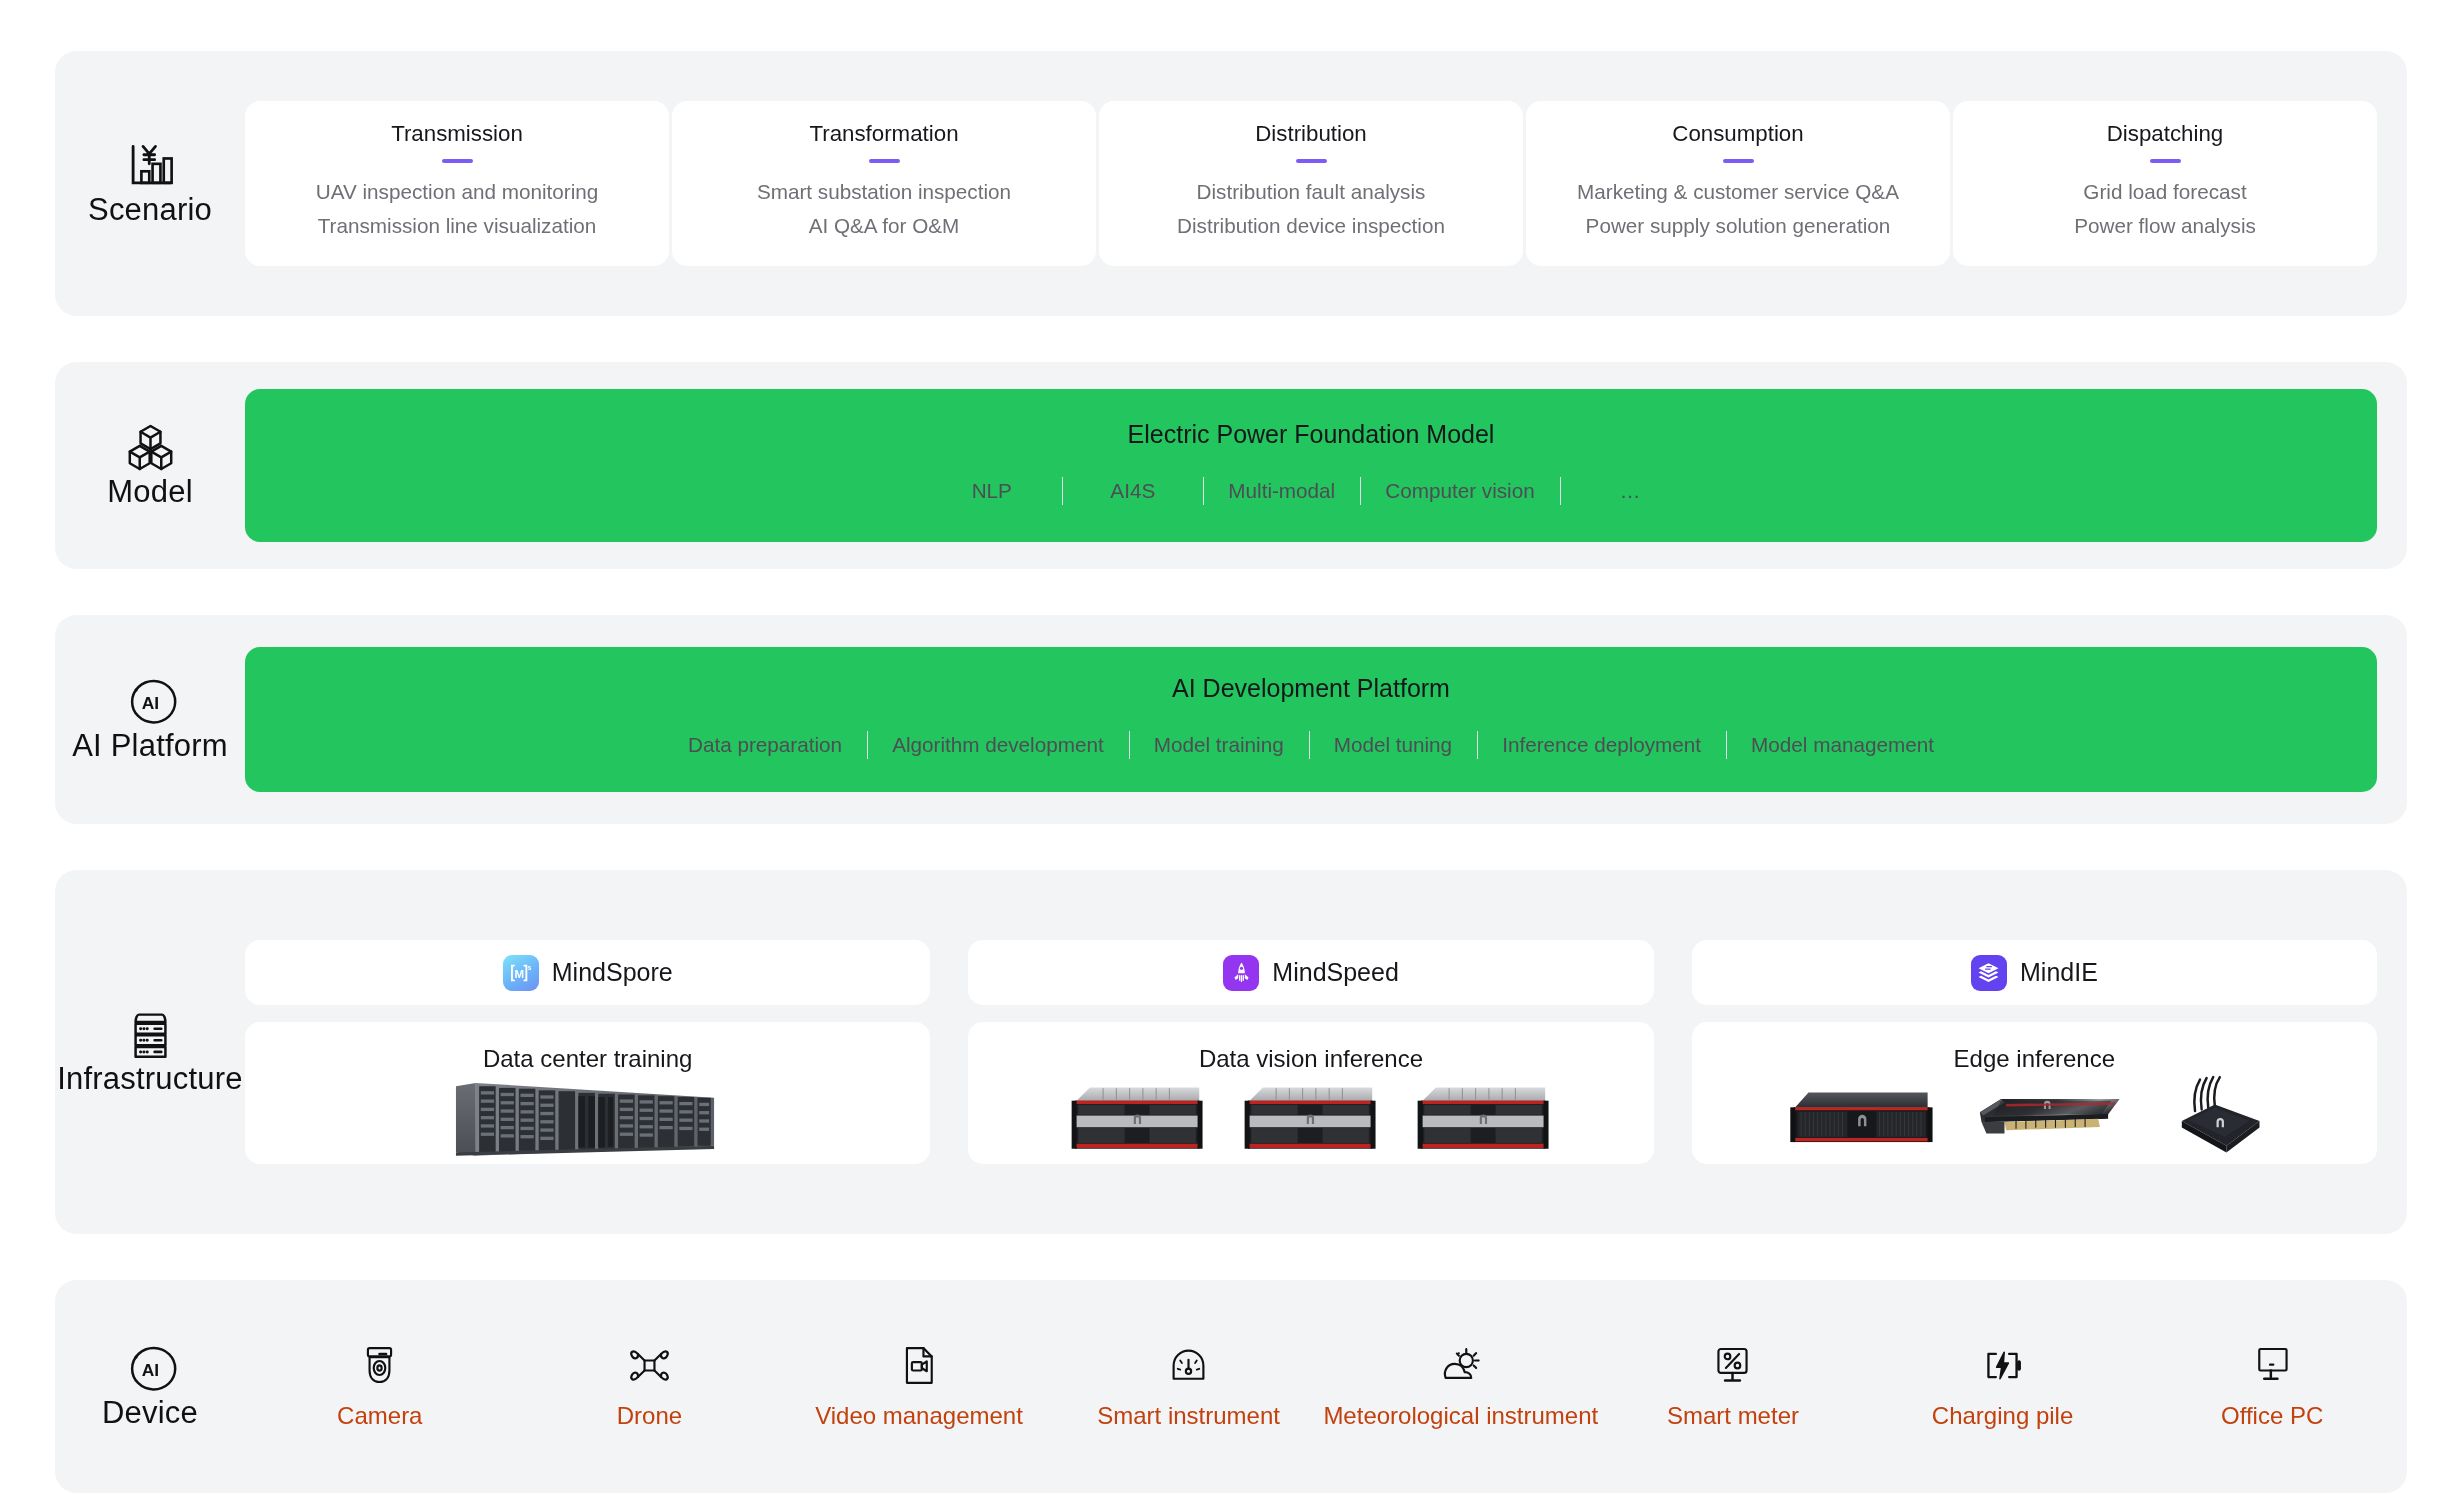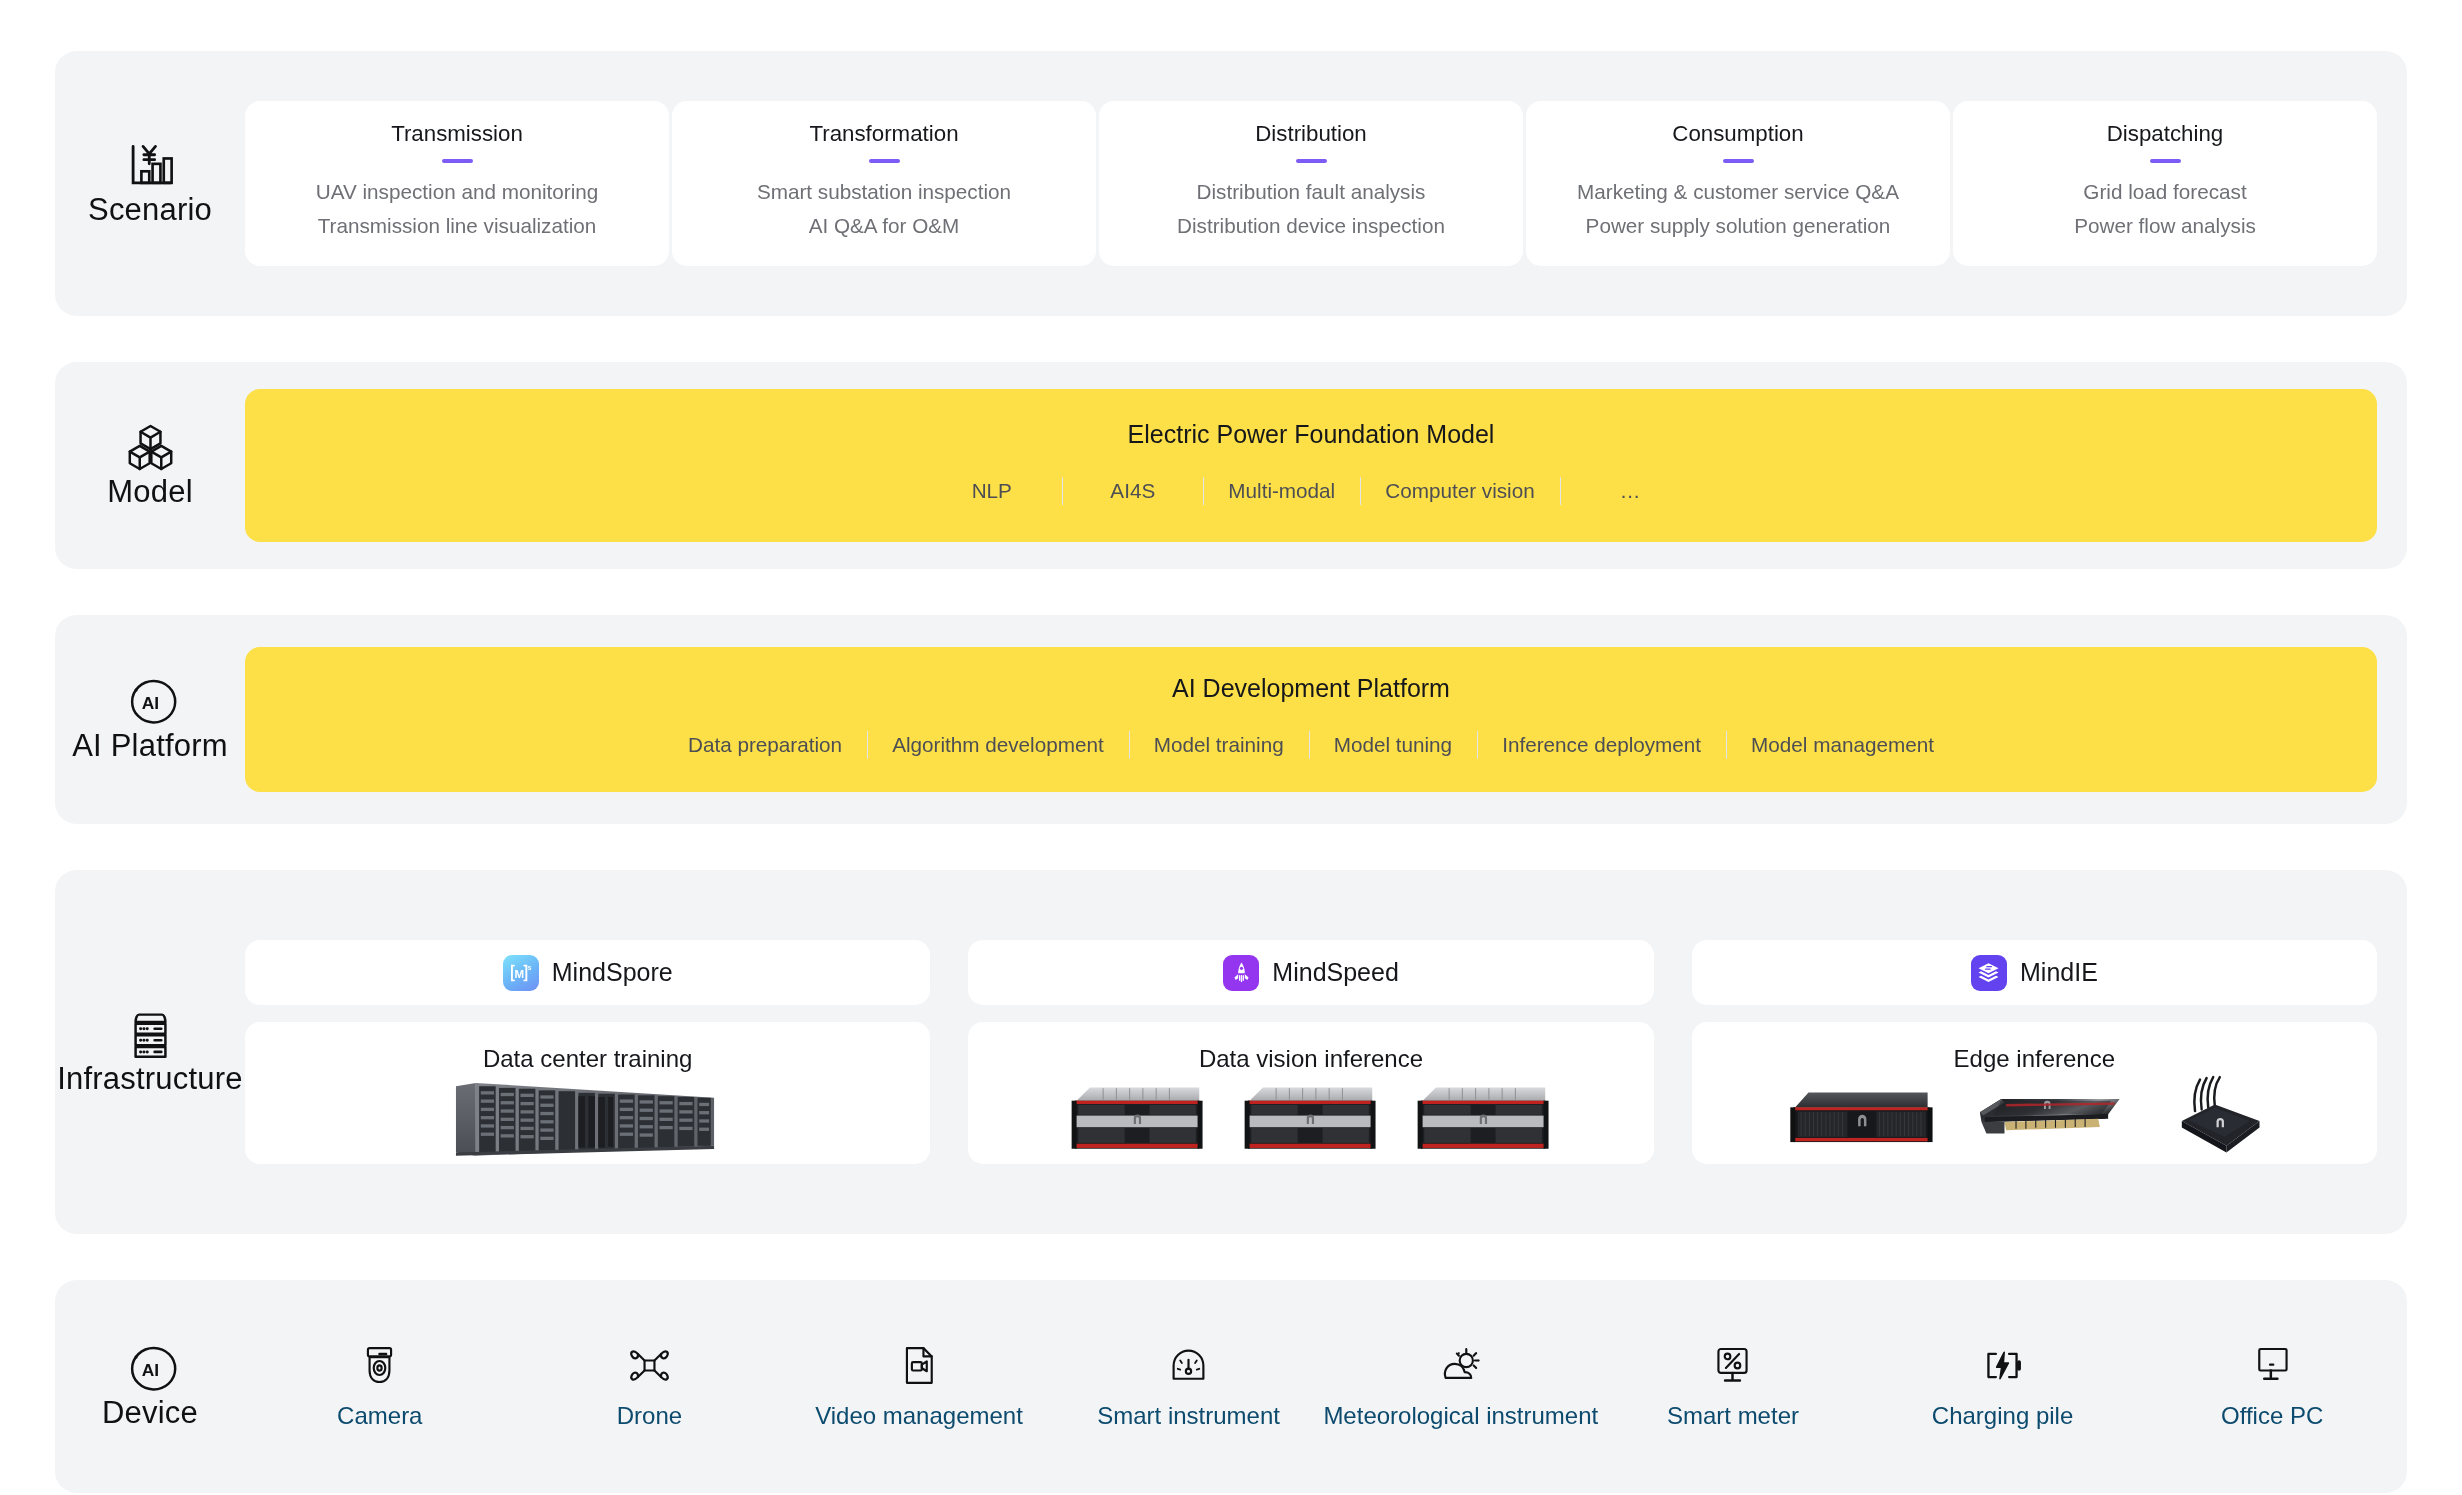--- a/index.html
+++ b/index.html
@@ -51,21 +51,21 @@
     justify-content: flex-start;
     padding-top: 20px;
   }
   .scn-title { font-size: 22.3px; color: #17181c; }
   .scn-rule { width: 31px; height: 4.1px; border-radius: 2.5px; background: #7c5cf5; margin: 12.4px 0 11.6px; }
   .scn-item { font-size: 20.7px; color: #6f7076; line-height: 1.62; white-space: nowrap; }
 
   
   .band-model { height: 207px; margin-bottom: 46px; }
   .wide-card {
-    background: #fde047;
+    background: #22c55e;
     border-radius: 15px;
     flex: 1 1 auto;
     margin-right: 30px;
     display: flex;
     flex-direction: column;
     align-items: center;
   }
   .wide-card.h-model { height: 153px; padding-top: 31px; }
   .wide-card.h-plat  { height: 145px; padding-top: 27px; }
   .wide-title { font-size: 25px; color: #16171b; }
@@ -103,21 +103,21 @@
     padding-top: 23px;
   }
   .hw-title { font-size: 24px; color: #16171b; text-align: center; }
   .hw-imgs { flex:1 1 auto; display:flex; align-items:center; justify-content:center; gap: 28px; width: 100%; }
 
   
   .band-device { height: 213px; }
   .dev-row { flex: 1 1 auto; display: flex; align-items: center; }
   .dev-cell { flex: 1 1 0; display:flex; flex-direction: column; align-items:center; gap: 15px; }
   .dev-cell .dev-icon { width: 43px; height: 43px; display:block; }
-  .dev-cell .dev-label { font-size: 24px; color: #0c4a6e; white-space: nowrap; }
+  .dev-cell .dev-label { font-size: 24px; color: #c2410c; white-space: nowrap; }
 
   svg { display: block; }
 </style>
 </head>
 <body>
 
 <div class="page">
 
   <section class="band band-scenario">
     <div class="band-label">

